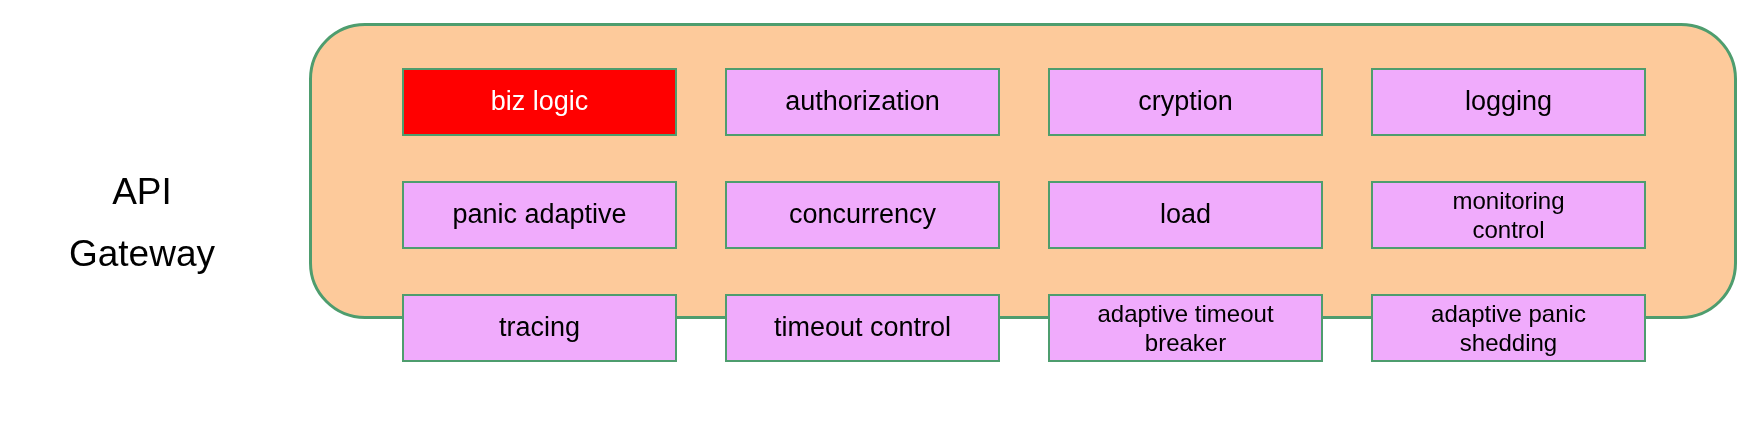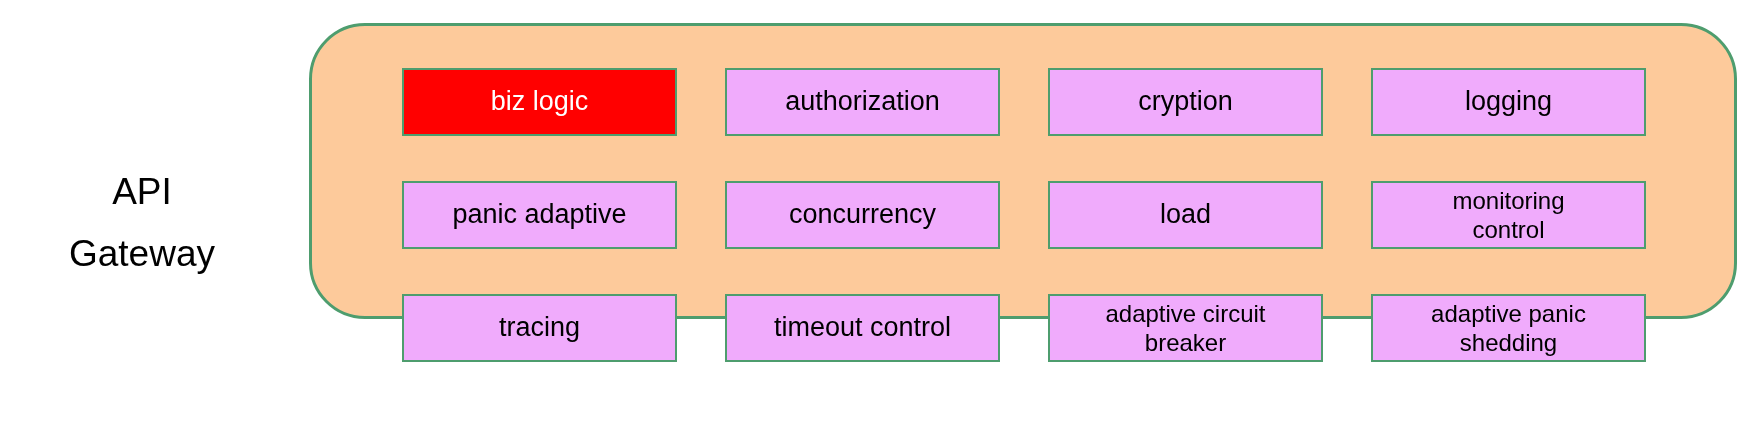--- a/index.html
+++ b/index.html
@@ -87,20 +87,20 @@
       <div class="feature-box">authorization</div>
       <div class="feature-box">cryption</div>
       <div class="feature-box">logging</div>
       <div class="feature-box">panic adaptive</div>
       <div class="feature-box">concurrency</div>
       <div class="feature-box">load</div>
       <div class="feature-box">monitoring
 control</div>
       <div class="feature-box">tracing</div>
       <div class="feature-box">timeout control</div>
-      <div class="feature-box">adaptive circuit
+      <div class="feature-box">adaptive timeout
 breaker</div>
       <div class="feature-box">adaptive panic
 shedding</div>
     </div>
   </div>
 
 </div>
 
 </body></html>

